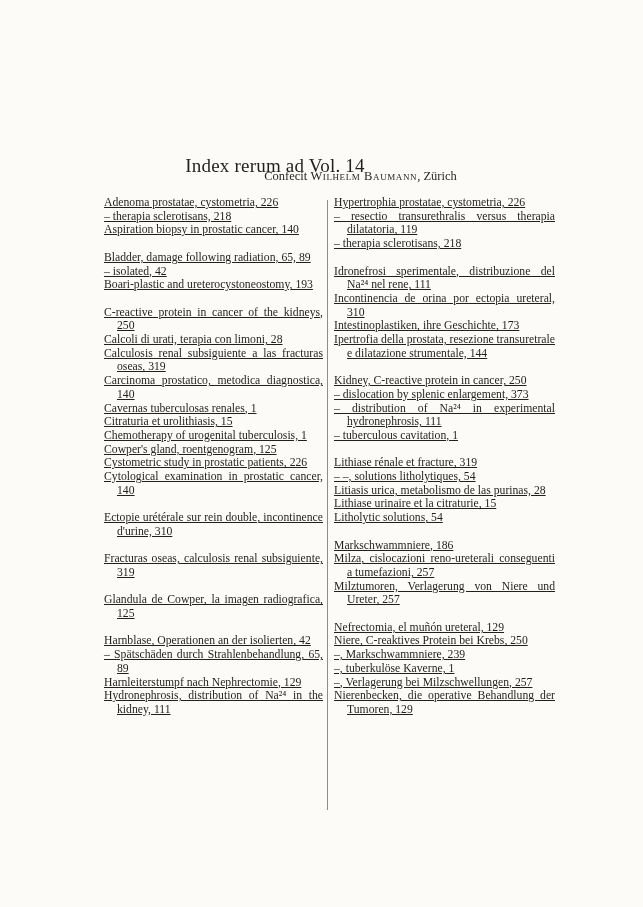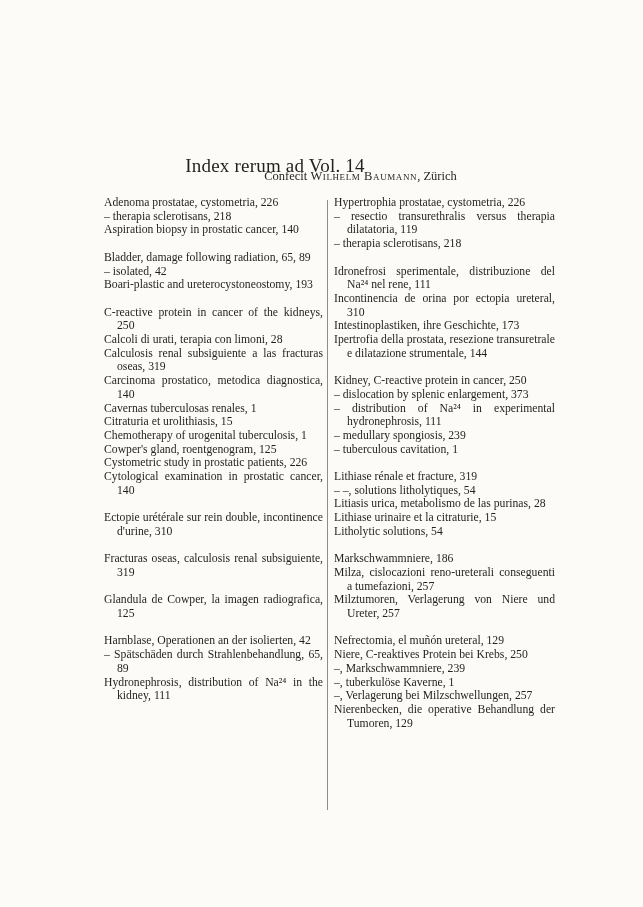--- a/index.html
+++ b/index.html
@@ -59,20 +59,21 @@
   .divider {
     position: absolute;
     left: 327px;
     top: 200px;
     width: 1px;
     height: 610px;
     background: #8f8d86;
   }
   .group {
     margin: 0 0 13.7px 0;
+    text-decoration: underline;
   }
   .entry {
     margin: 0;
     font-size: 11.7px;
     line-height: 13.7px;
     text-align: justify;
     padding-left: 13px;
     text-indent: -13px;
   }
 </style>
@@ -113,20 +114,21 @@
       </div>
       <div class="group">
         <p class="entry">Fracturas oseas, calculosis renal subsiguiente, 319</p>
       </div>
       <div class="group">
         <p class="entry">Glandula de Cowper, la imagen radiografica, 125</p>
       </div>
       <div class="group">
         <p class="entry">Harnblase, Operationen an der isolierten, 42</p>
         <p class="entry">– Spätschäden durch Strahlenbehandlung, 65, 89</p>
+        <p class="entry">Harnleiterstumpf nach Nephrectomie, 129</p>
         <p class="entry">Hydronephrosis, distribution of Na²⁴ in the kidney, 111</p>
       </div>
     </div>
 
   <div class="divider"></div>
 
   <div class="column column-right">
       <div class="group">
         <p class="entry">Hypertrophia prostatae, cystometria, 226</p>
         <p class="entry">– resectio transurethralis versus therapia dilatatoria, 119</p>
@@ -135,21 +137,20 @@
       <div class="group">
         <p class="entry">Idronefrosi sperimentale, distribuzione del Na²⁴ nel rene, 111</p>
         <p class="entry">Incontinencia de orina por ectopia ureteral, 310</p>
         <p class="entry">Intestinoplastiken, ihre Geschichte, 173</p>
         <p class="entry">Ipertrofia della prostata, resezione transuretrale e dilatazione strumentale, 144</p>
       </div>
       <div class="group">
         <p class="entry">Kidney, C-reactive protein in cancer, 250</p>
         <p class="entry">– dislocation by splenic enlargement, 373</p>
         <p class="entry">– distribution of Na²⁴ in experimental hydronephrosis, 111</p>
-        <p class="entry">– medullary spongiosis, 239</p>
         <p class="entry">– tuberculous cavitation, 1</p>
       </div>
       <div class="group">
         <p class="entry">Lithiase rénale et fracture, 319</p>
         <p class="entry">– –, solutions litholytiques, 54</p>
         <p class="entry">Litiasis urica, metabolismo de las purinas, 28</p>
         <p class="entry">Lithiase urinaire et la citraturie, 15</p>
         <p class="entry">Litholytic solutions, 54</p>
       </div>
       <div class="group">

